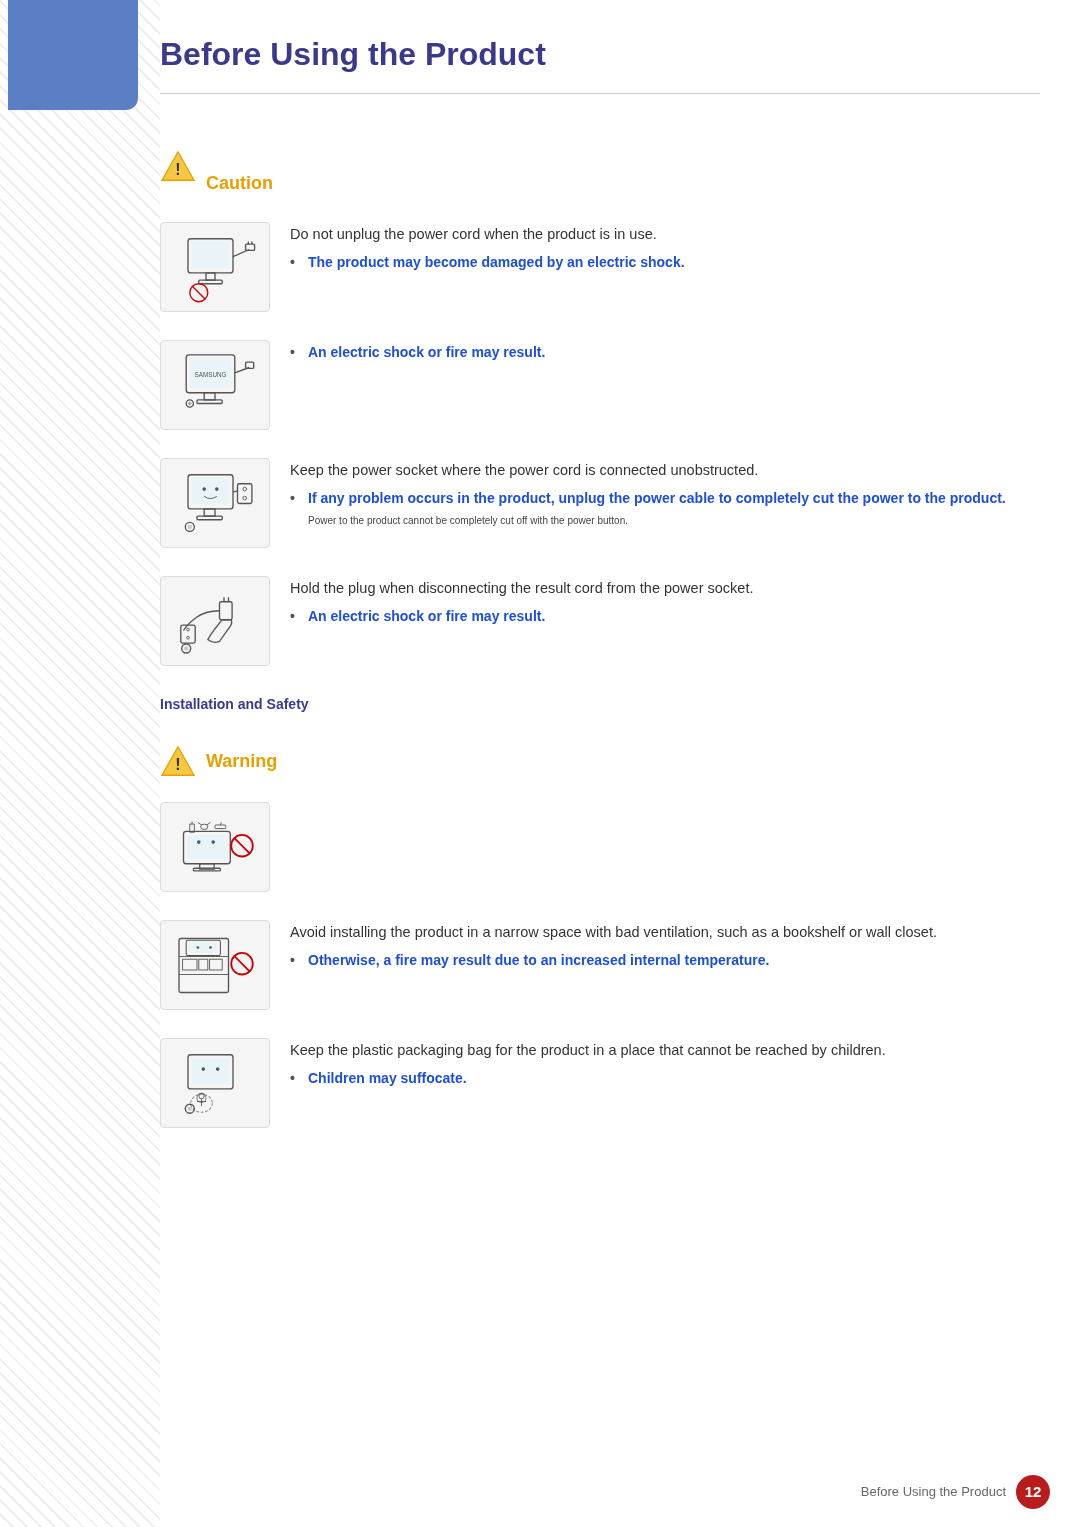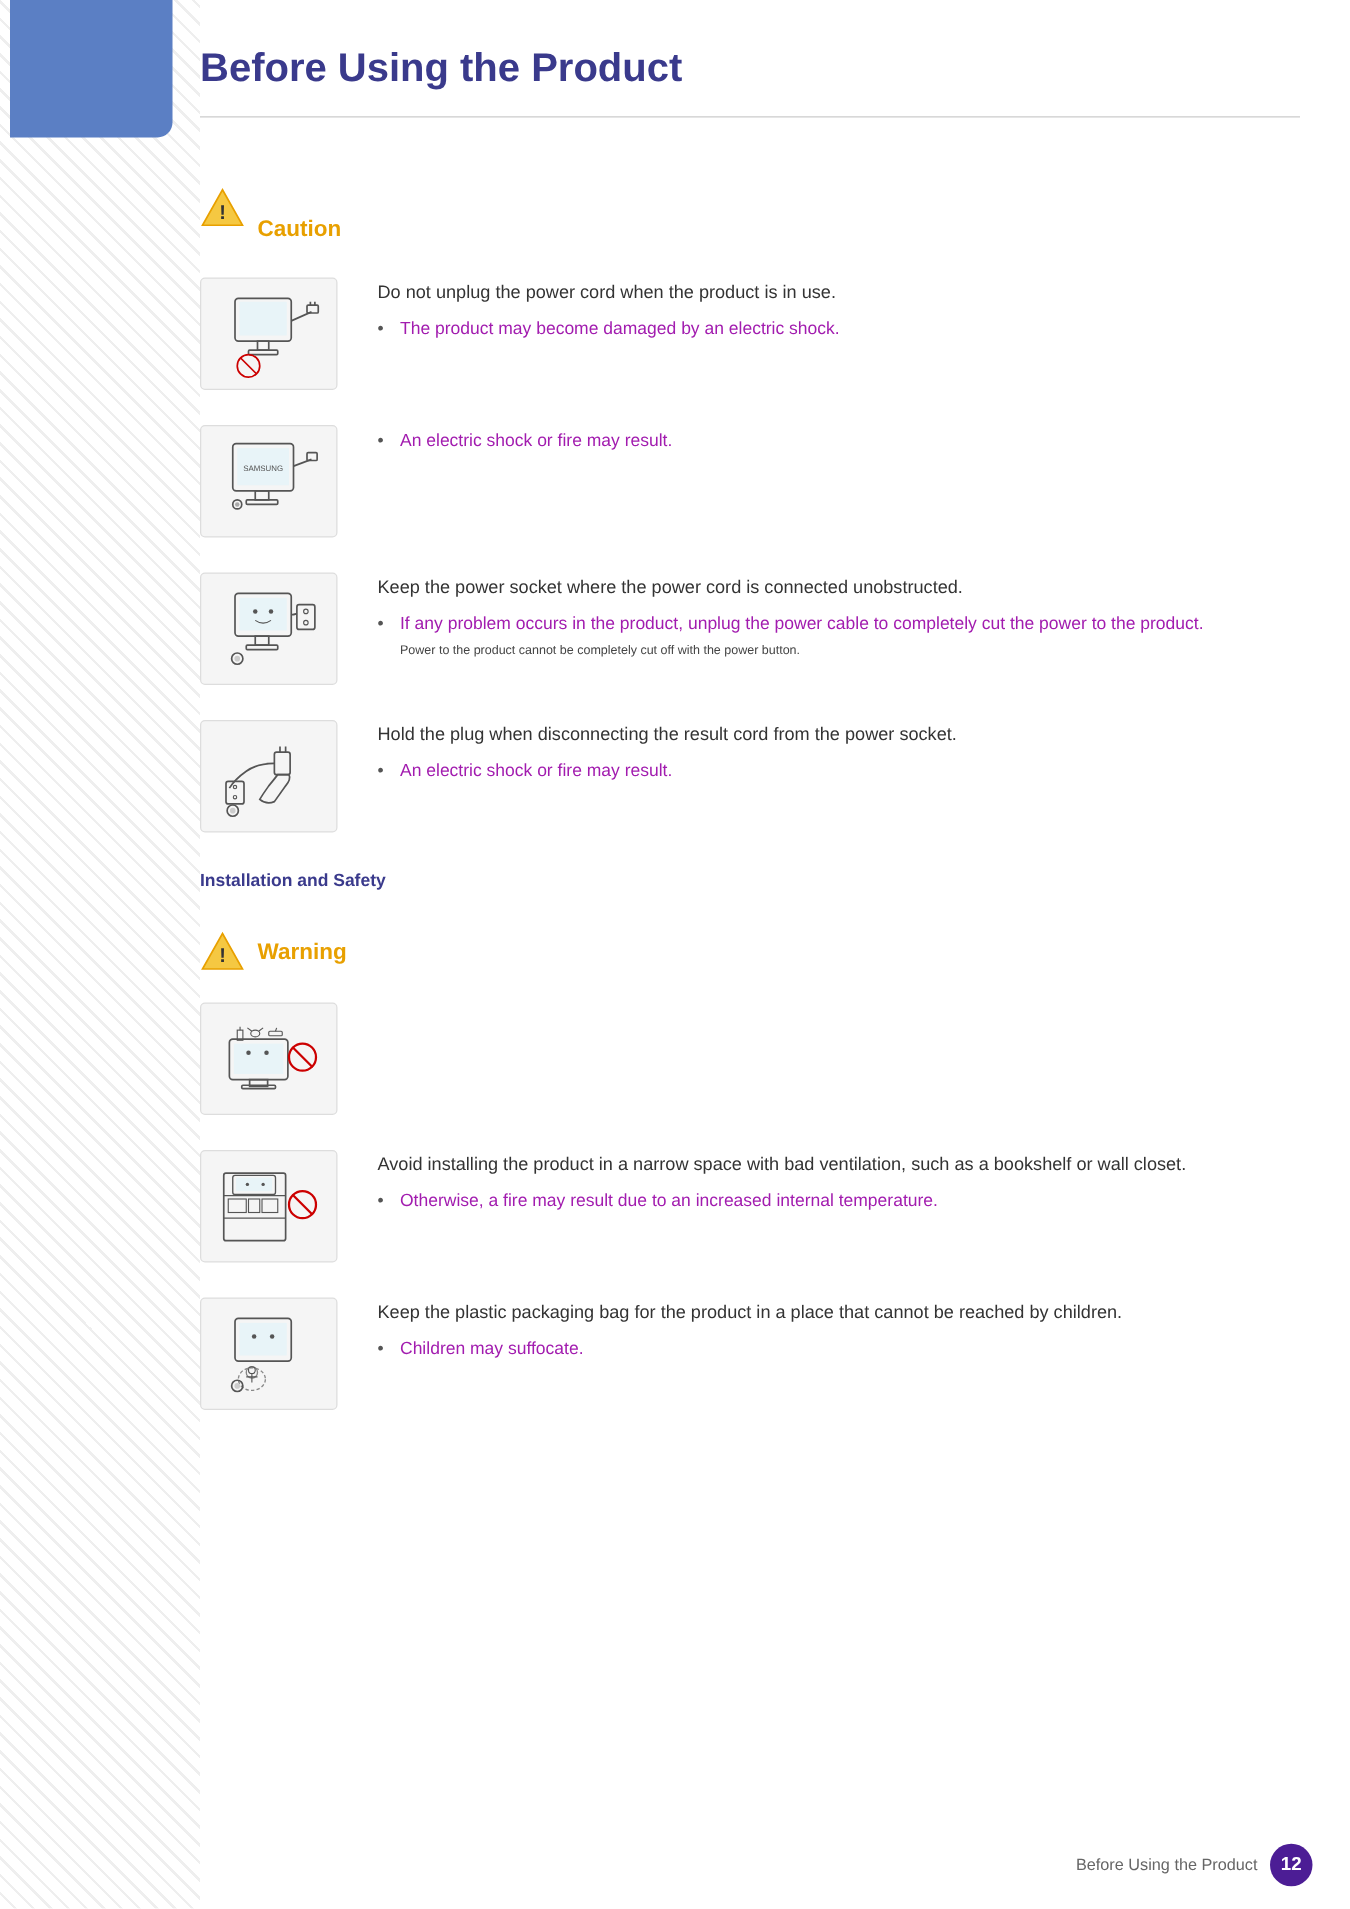--- a/index.html
+++ b/index.html
@@ -68,21 +68,21 @@
     .warning-label {
       font-size: 18px;
       font-weight: bold;
       color: #e8a000;
     }
 
     
     .content-row {
       display: flex;
       align-items: flex-start;
-      gap: 32px;
+      gap: 20px;
       margin-bottom: 28px;
     }
 
     .content-icon {
       flex: 0 0 110px;
       height: 90px;
       background: #f5f5f5;
       border: 1px solid #dddddd;
       display: flex;
       align-items: center;
@@ -102,24 +102,25 @@
       margin-bottom: 6px;
     }
 
     .bullet-list {
       list-style: none;
       padding: 0;
     }
 
     .bullet-list li {
       font-size: 14px;
-      color: #a21caf;
+      color: #1d4ed8;
       padding-left: 18px;
       position: relative;
       margin-bottom: 4px;
+      font-weight: bold;
     }
 
     .bullet-list li::before {
       content: "•";
       position: absolute;
       left: 0;
       color: #555;
     }
 
     .sub-text {
@@ -144,21 +145,21 @@
       bottom: 18px;
       right: 30px;
       display: flex;
       align-items: center;
       gap: 10px;
       font-size: 13px;
       color: #666666;
     }
 
     .footer-page-num {
-      background: #4c1d95;
+      background: #b91c1c;
       color: #ffffff;
       font-size: 15px;
       font-weight: bold;
       width: 34px;
       height: 34px;
       display: flex;
       align-items: center;
       justify-content: center;
       border-radius: 50%;
     }

